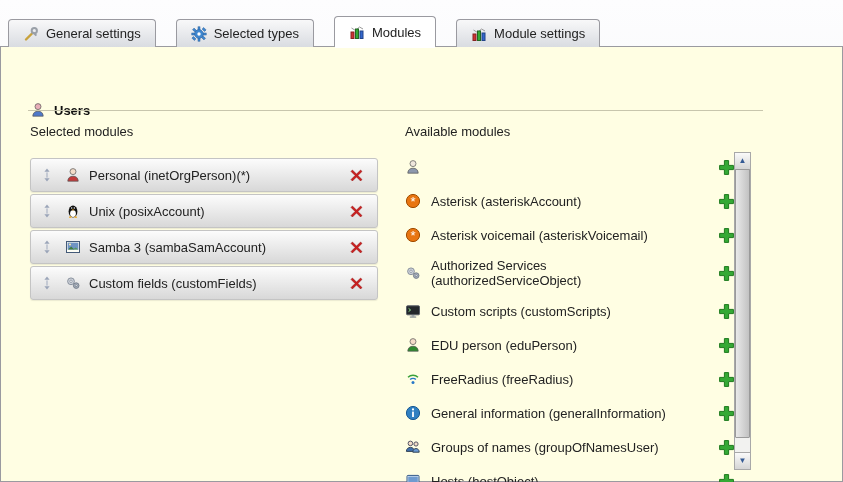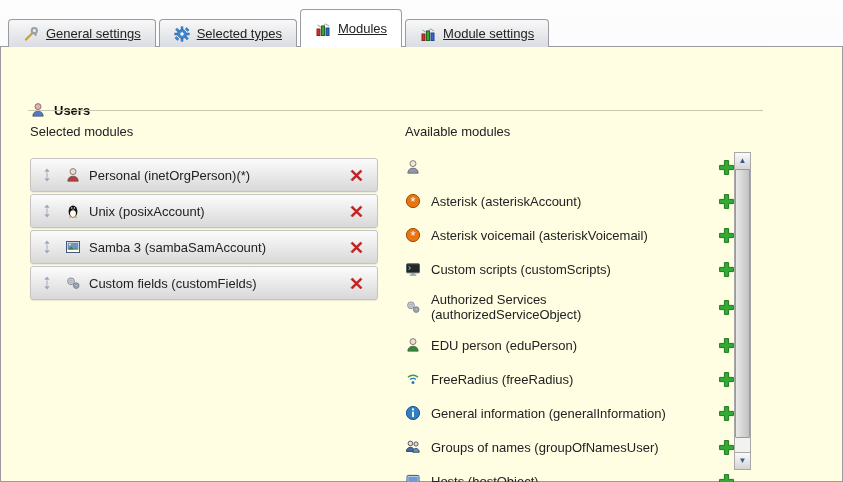--- a/index.html
+++ b/index.html
@@ -3,27 +3,27 @@
 <meta charset="utf-8">
 <style>
   html,body{margin:0;padding:0;}
   .screen{
     position:relative;width:843px;height:482px;overflow:hidden;
     background:linear-gradient(#fdfdfe,#eceef2);
     font-family:"Liberation Sans","DejaVu Sans",sans-serif;
     font-size:13px;color:#222;
   }
   
-  .tabs{position:absolute;left:8px;top:16px;height:31px;display:flex;align-items:flex-end;gap:3px;z-index:3;text-decoration:underline;}
+  .tabs{position:absolute;left:8px;top:16px;height:31px;display:flex;align-items:flex-end;gap:20px;z-index:3;}
   .tab{
     display:flex;align-items:center;gap:7px;height:28px;padding:0 14px;
     border:1px solid #9a9aa0;border-bottom:none;border-radius:4px 4px 0 0;
     background:linear-gradient(#f8f8f9,#d9dce1);cursor:pointer;white-space:nowrap;box-sizing:border-box;
   }
-  .tab.active{height:38px;background:#ffffff;position:relative;z-index:4;}
+  .tab.active{height:31px;background:#ffffff;position:relative;z-index:4;}
   .tab.active::after{content:"";position:absolute;left:0;right:0;bottom:-1px;height:2px;background:#ffffff;}
   .ic{display:inline-block;width:16px;height:16px;flex:0 0 16px;}
   .ic svg{width:16px;height:16px;display:block;}
   
   .panel{
     position:absolute;left:0;right:0;top:46px;bottom:0;box-sizing:border-box;
     background:#fffee3;border:1px solid #9a9aa0;z-index:1;
   }
   .section-head{position:absolute;left:30px;top:102px;display:flex;align-items:flex-end;gap:8px;font-weight:bold;color:#111;z-index:2;}
   .rule{position:absolute;left:28px;right:80px;top:110px;border-top:1px solid #c8c6ad;z-index:2;}
@@ -266,43 +266,43 @@
         <span class="av-label">Asterisk voicemail (asteriskVoicemail)</span>
         <span class="add-btn">
           <svg viewBox="0 0 17 17">
             <path d="M6.4 1.6h4.2v4.8h4.8v4.2h-4.8v4.8H6.4v-4.8H1.6V6.4h4.8z" fill="#35a935" stroke="#1e7a1e"></path>
           </svg>
         </span>
       </div>
       <div class="av-row">
         <span class="ic">
           <svg viewBox="0 0 16 16">
+            <circle cx="6" cy="6.3" r="3.4" fill="#ccd0d8" stroke="#76808e" stroke-width="0.8"></circle>
+            <circle cx="6" cy="6.3" r="1.2" fill="#fff" stroke="#76808e" stroke-width="0.7"></circle>
+            <circle cx="11.2" cy="10.6" r="2.8" fill="#a8b0bd" stroke="#66707e" stroke-width="0.8"></circle>
+            <circle cx="11.2" cy="10.6" r="1" fill="#fff" stroke="#66707e" stroke-width="0.7"></circle>
+          </svg>
+        </span>
+        <span class="av-label">Authorized Services (authorizedServiceObject)</span>
+        <span class="add-btn">
+          <svg viewBox="0 0 17 17">
+            <path d="M6.4 1.6h4.2v4.8h4.8v4.2h-4.8v4.8H6.4v-4.8H1.6V6.4h4.8z" fill="#35a935" stroke="#1e7a1e"></path>
+          </svg>
+        </span>
+      </div>
+      <div class="av-row">
+        <span class="ic">
+          <svg viewBox="0 0 16 16">
             <rect x="1.5" y="2.8" width="13" height="9" rx="1" fill="#23272b" stroke="#5a6068"></rect>
             <path d="M3.6 5.4l2 1.6-2 1.6" stroke="#8fe08f" stroke-width="1" fill="none"></path>
             <rect x="6.6" y="12.2" width="2.8" height="1.3" fill="#9099a4"></rect>
             <rect x="4.8" y="13.5" width="6.4" height="1.1" fill="#7a828c"></rect>
           </svg>
         </span>
         <span class="av-label">Custom scripts (customScripts)</span>
-        <span class="add-btn">
-          <svg viewBox="0 0 17 17">
-            <path d="M6.4 1.6h4.2v4.8h4.8v4.2h-4.8v4.8H6.4v-4.8H1.6V6.4h4.8z" fill="#35a935" stroke="#1e7a1e"></path>
-          </svg>
-        </span>
-      </div>
-      <div class="av-row">
-        <span class="ic">
-          <svg viewBox="0 0 16 16">
-            <circle cx="6" cy="6.3" r="3.4" fill="#ccd0d8" stroke="#76808e" stroke-width="0.8"></circle>
-            <circle cx="6" cy="6.3" r="1.2" fill="#fff" stroke="#76808e" stroke-width="0.7"></circle>
-            <circle cx="11.2" cy="10.6" r="2.8" fill="#a8b0bd" stroke="#66707e" stroke-width="0.8"></circle>
-            <circle cx="11.2" cy="10.6" r="1" fill="#fff" stroke="#66707e" stroke-width="0.7"></circle>
-          </svg>
-        </span>
-        <span class="av-label">Authorized Services (authorizedServiceObject)</span>
         <span class="add-btn">
           <svg viewBox="0 0 17 17">
             <path d="M6.4 1.6h4.2v4.8h4.8v4.2h-4.8v4.8H6.4v-4.8H1.6V6.4h4.8z" fill="#35a935" stroke="#1e7a1e"></path>
           </svg>
         </span>
       </div>
       <div class="av-row">
         <span class="ic">
           <svg viewBox="0 0 16 16">
             <circle cx="8" cy="4.6" r="3" fill="#f3dcc8" stroke="#555" stroke-width="0.7"></circle>

